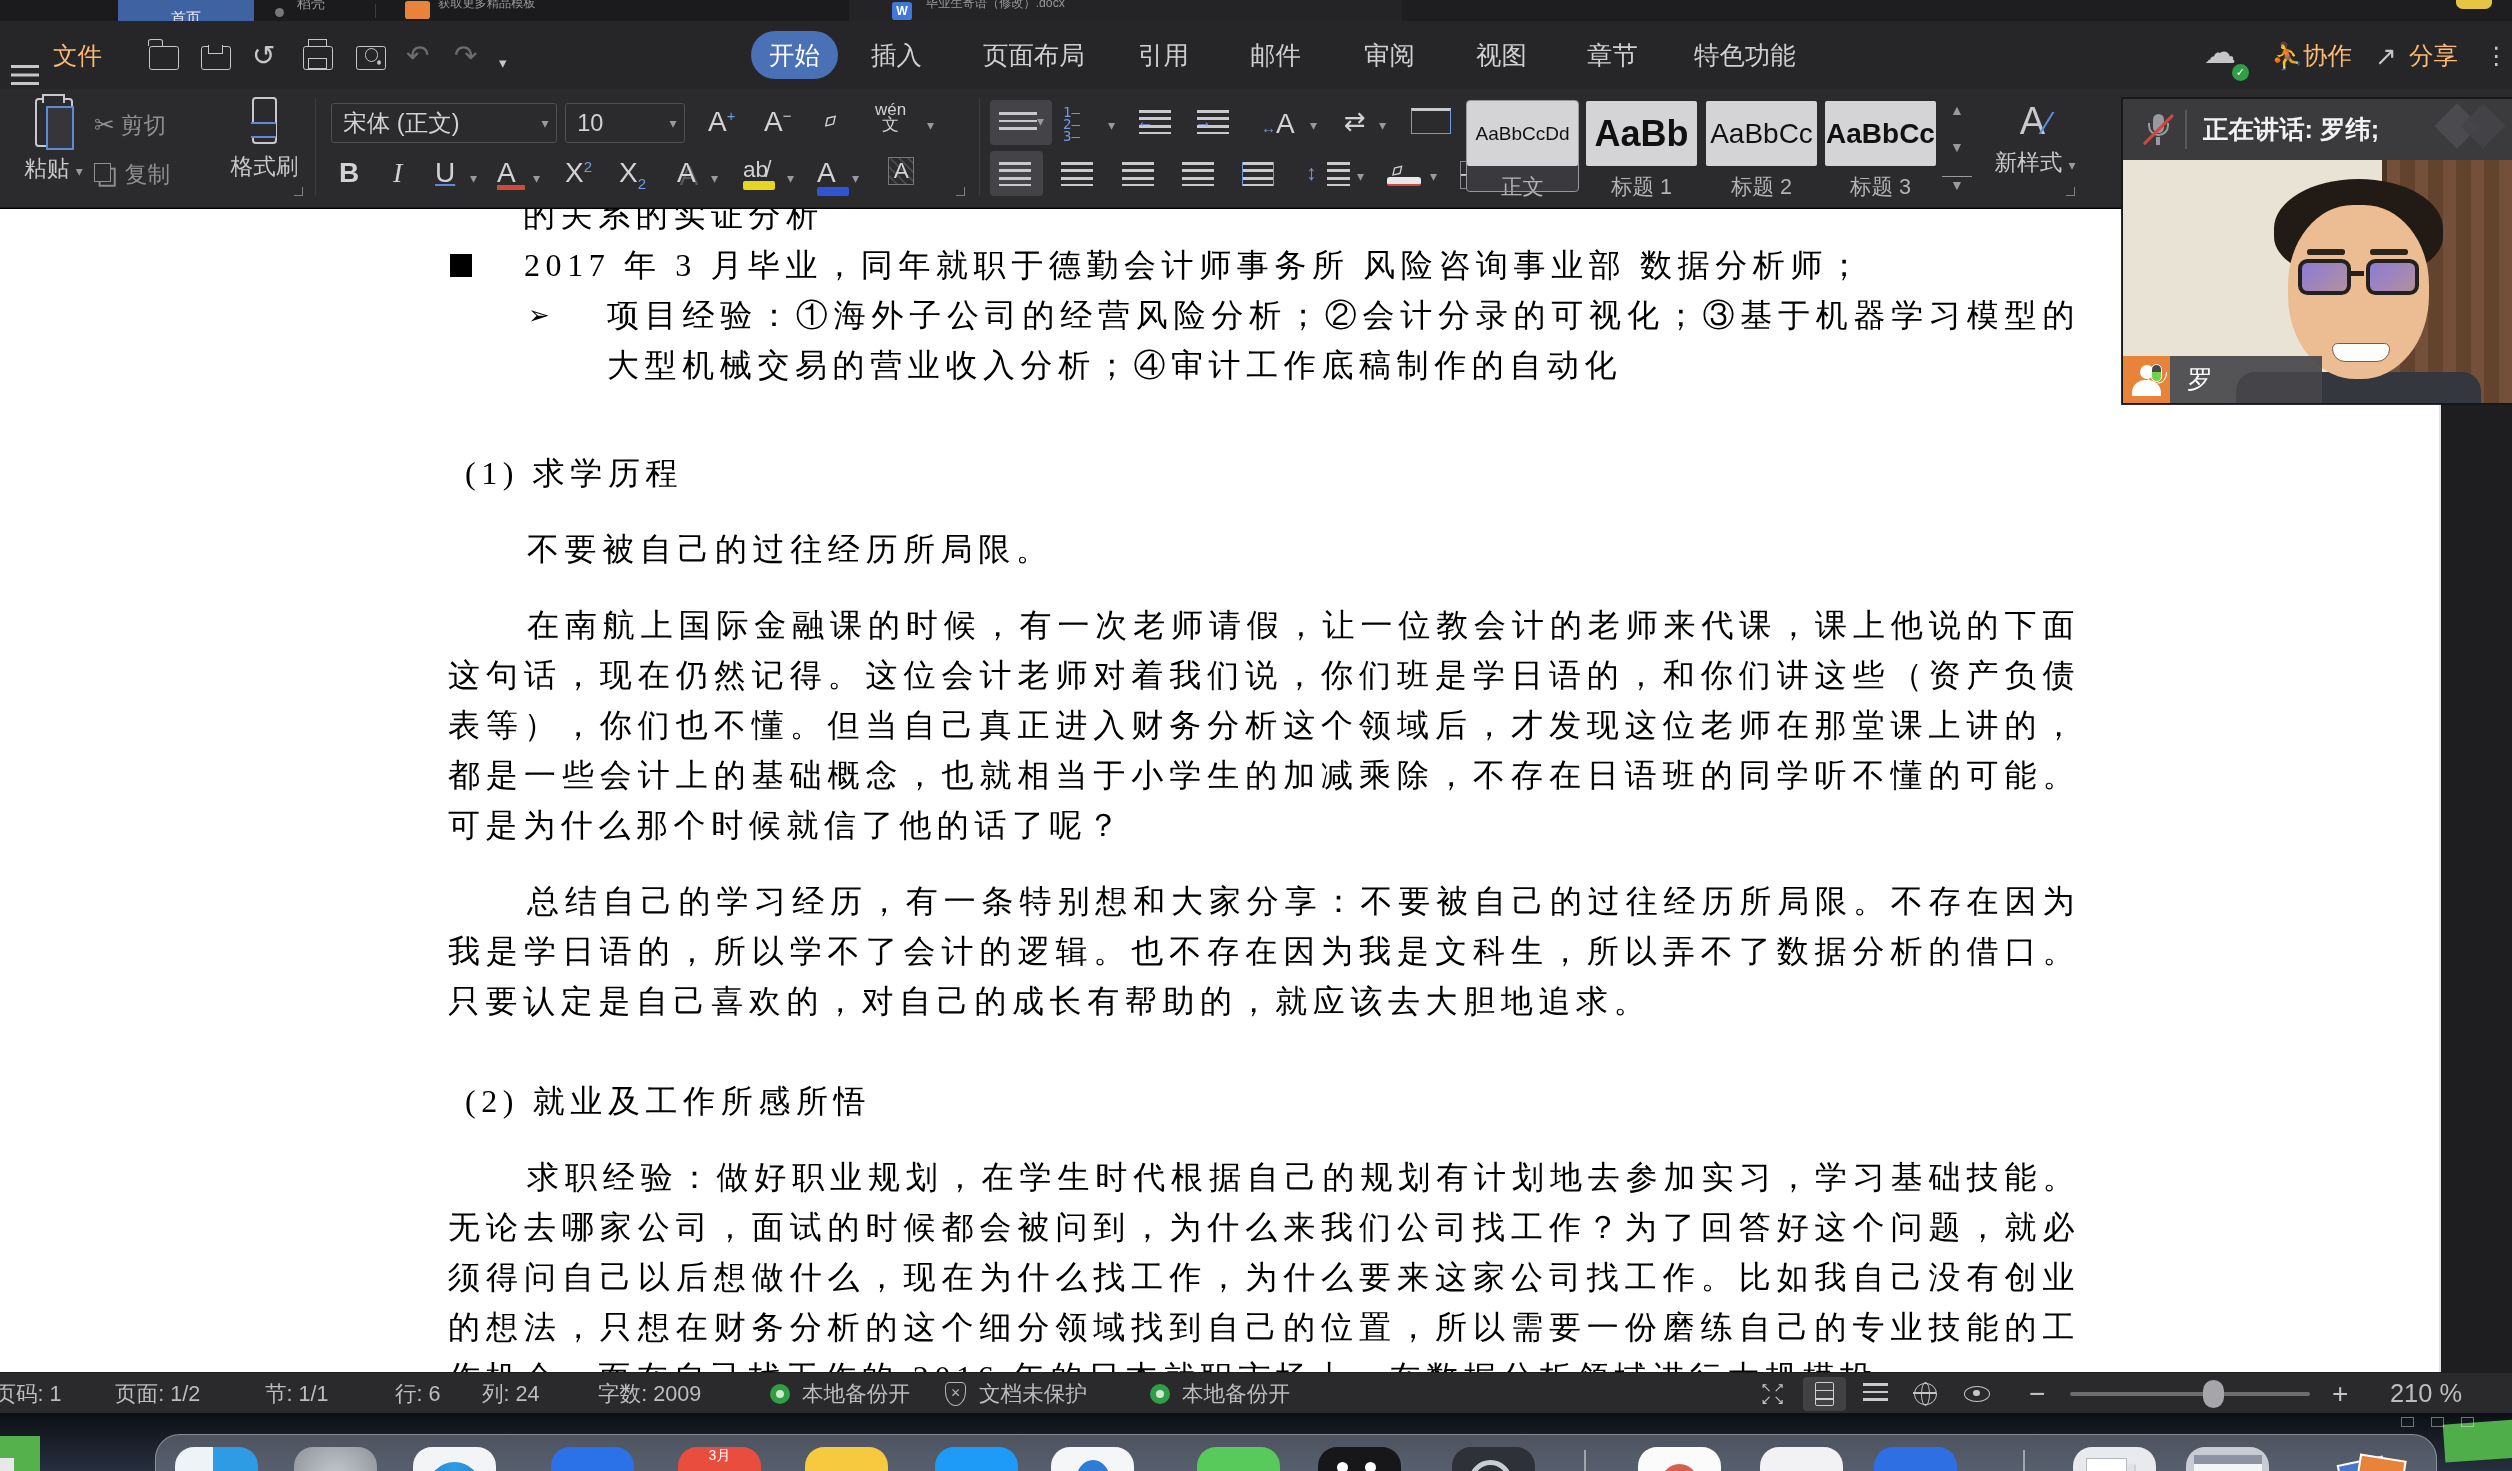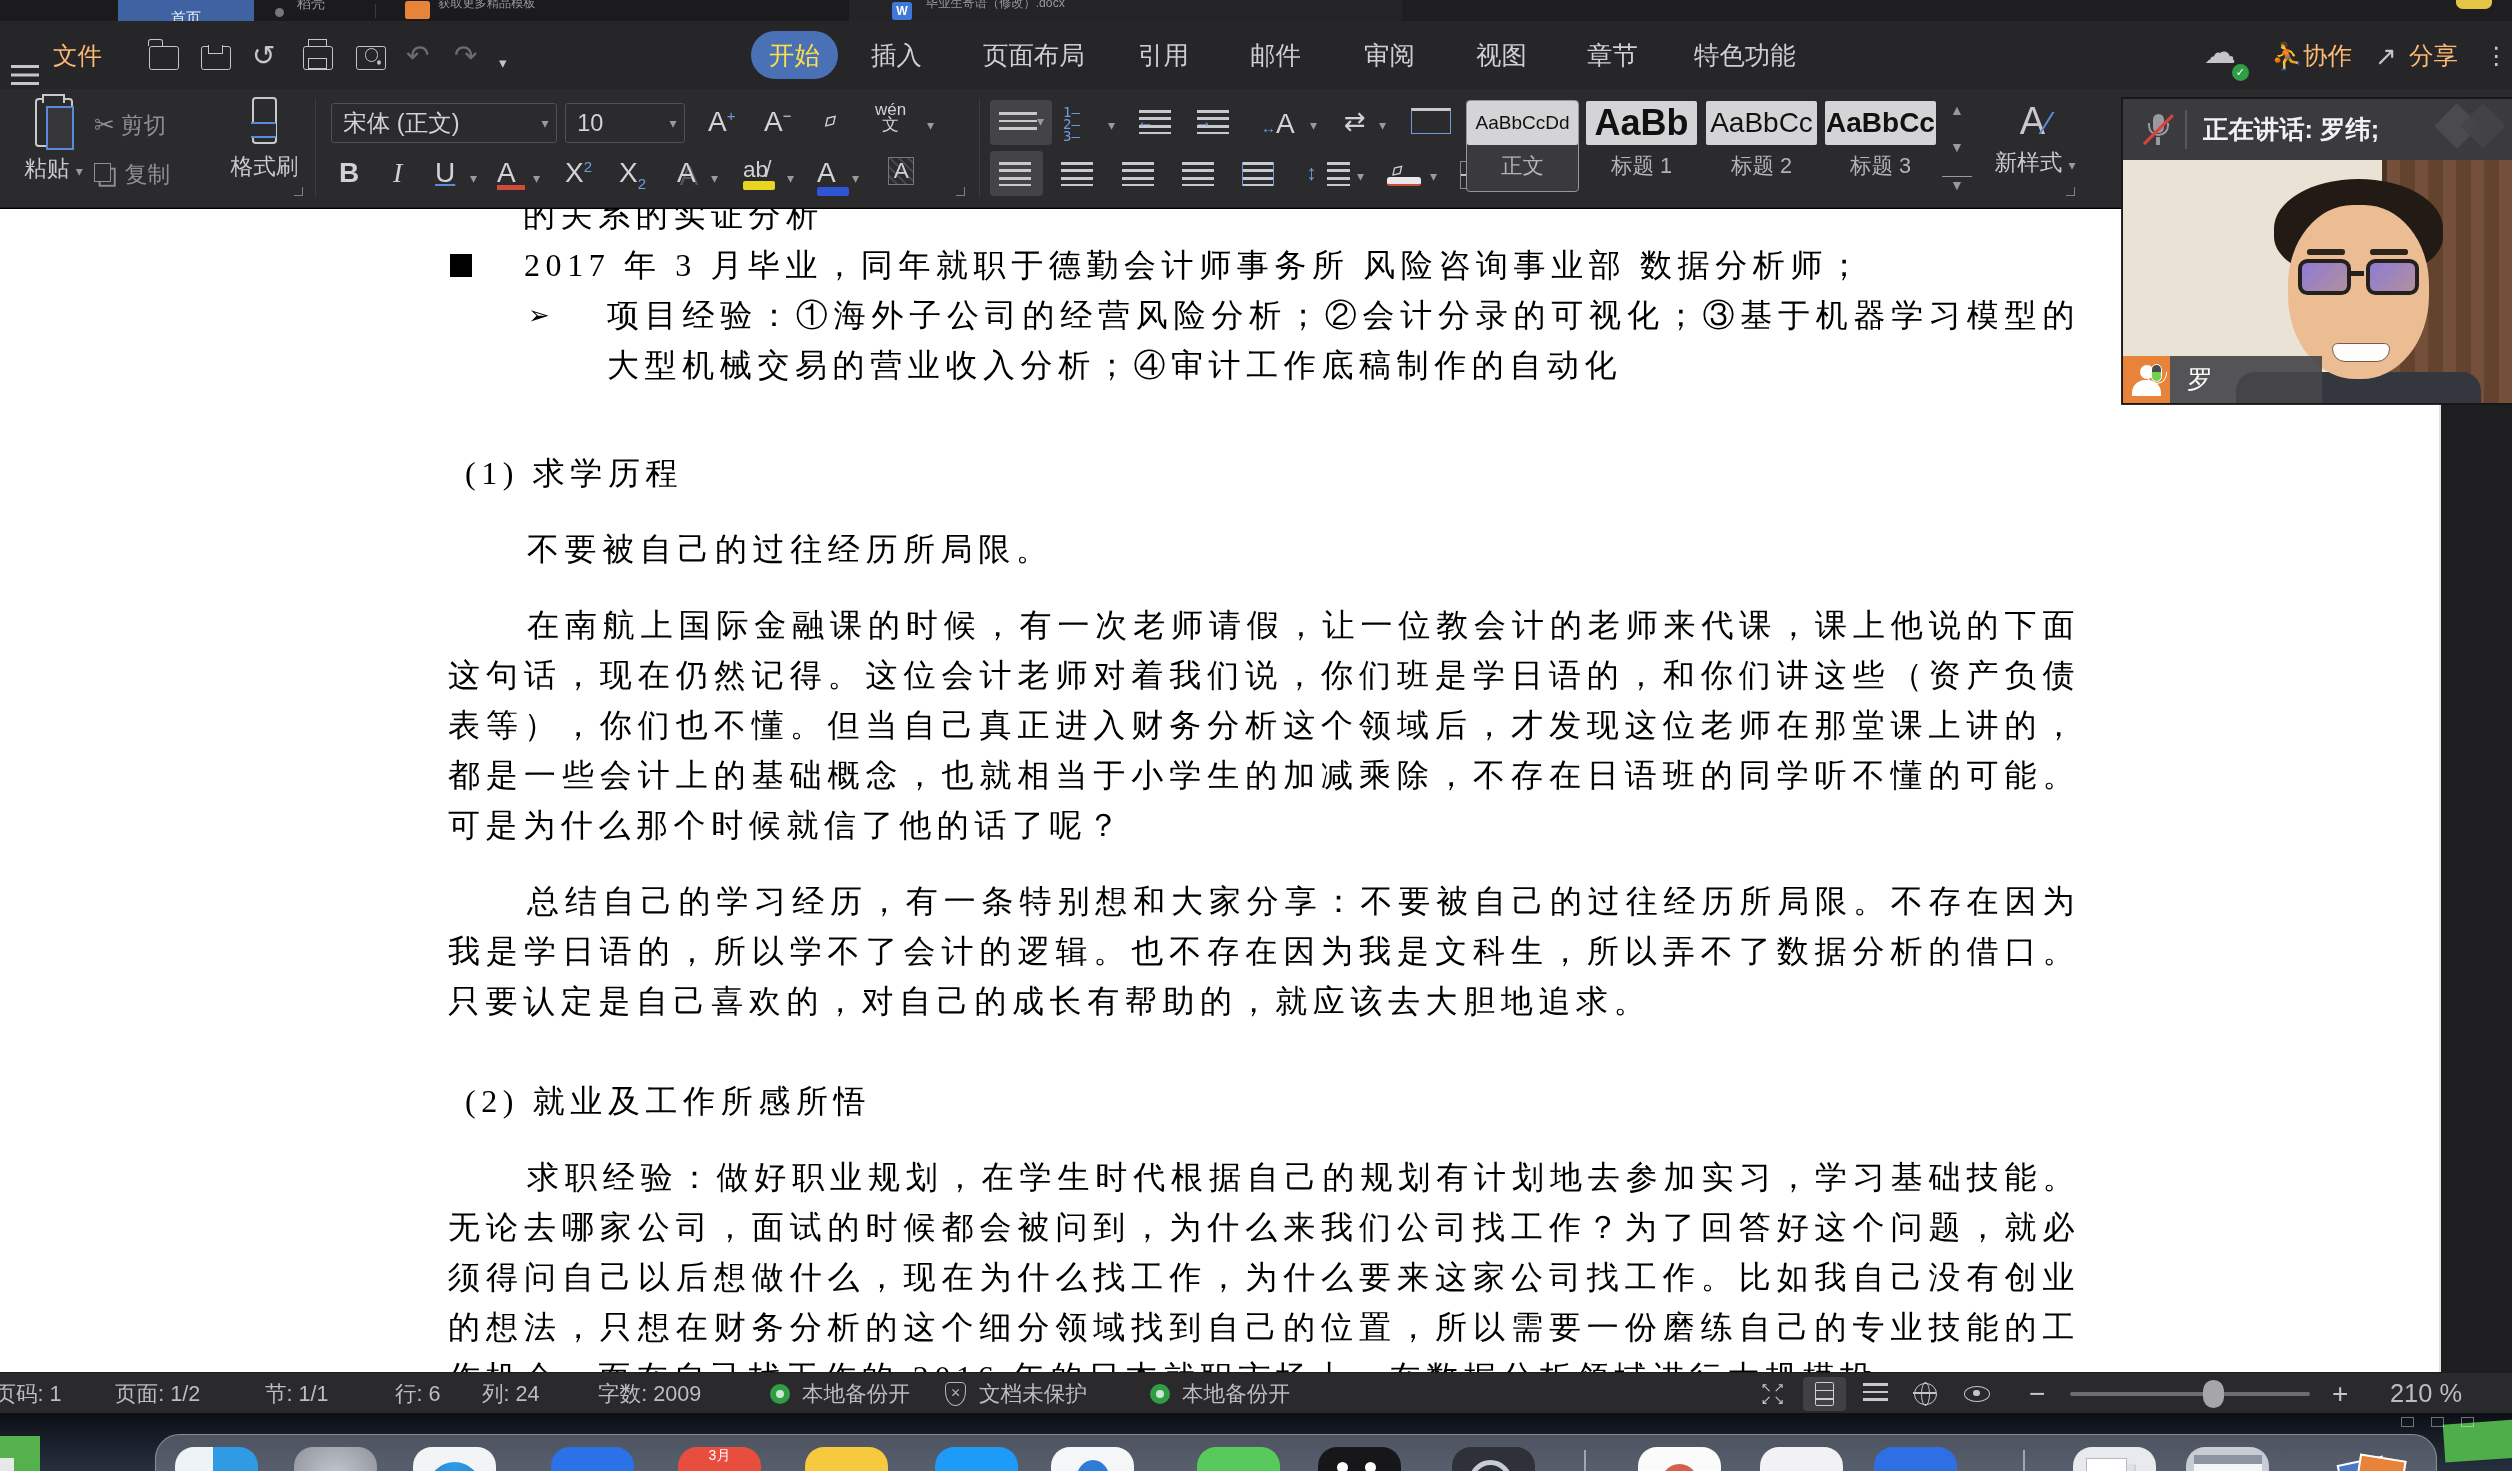--- a/index.html
+++ b/index.html
@@ -32,21 +32,21 @@
   .lic { position:absolute; top:24.5px; width:30px; height:24.5px; border:1.9px solid #c6c6c8; border-radius:2.8px; }
   .lic-folder::before { content:""; position:absolute; left:-1.9px; top:-7.5px; width:13px; height:5.6px;
         border:1.9px solid #c6c6c8; border-bottom:none; border-radius:2.8px 2.8px 0 0; }
   .lic-save::before { content:""; position:absolute; left:5.6px; top:-1.9px; width:13px; height:8.5px; background:#262629;
         border:1.9px solid #c6c6c8; border-top:none; }
   .lic-print::before { content:""; position:absolute; left:3.8px; top:-7.5px; width:17px; height:6.6px; border:1.9px solid #c6c6c8; border-bottom:none; }
   .lic-print::after { content:""; position:absolute; left:3.8px; top:11.3px; width:17px; height:9.4px; border:1.9px solid #c6c6c8; background:#262629; }
   .lic-prev::after { content:""; position:absolute; left:7.5px; top:1.9px; width:11.3px; height:11.3px; border:1.9px solid #c6c6c8; border-radius:50%;
         box-shadow:7.5px 7.5px 0 -4.7px #c6c6c8; }
   .rtab { position:absolute; top:0; height:69px; line-height:69px; color:#cfcfd2; font-size:25.4px; cursor:default; }
-  .rtab-active { background:#4a71b5; color:#fde047; border-radius:24.5px; text-align:center; top:10.4px; height:48px; line-height:48px; }
+  .rtab-active { background:#4a71b5; color:#ffffff; border-radius:24.5px; text-align:center; top:10.4px; height:48px; line-height:48px; }
   .caret { color:#9a9a9e; font-size:14px; }
 
   
   #ribbon { position:absolute; left:0; top:89px; width:2512px; height:119px; background:#2b2b2e; border-bottom:0.9px solid #1d1d1f; }
   .rsep { position:absolute; top:9.4px; width:0.9px; height:98px; background:#3c3c3f; }
   .corner { position:absolute; width:9.4px; height:9.4px; border-right:1.9px solid #808084; border-bottom:1.9px solid #808084; }
   .rlabel { color:#c9c9cc; font-size:22.6px; }
   .pastebox { position:absolute; left:17px; top:7.5px; width:73px; height:105px; text-align:center; border-radius:5.6px; }
   .clipb { margin:1.9px auto 0; width:38px; height:49px; border:2.8px solid #c9c9cc; border-radius:3.8px; position:relative; }
   .clipb::before { content:""; position:absolute; left:5.6px; top:-6.6px; width:19px; height:7.5px; border:2.8px solid #c9c9cc; border-bottom:none; background:#2b2b2e; }
@@ -60,21 +60,21 @@
   .combo .cv { position:absolute; right:7.5px; top:0; }
   .fgbtn { color:#d2d2d5; font-size:28px; position:absolute; }
   .row2 { top:68px; }
   .selbg { background:#434348; border-radius:3.8px; }
   .ic-lines { width:32px; height:23.5px; background:repeating-linear-gradient(#c9c9cc 0 2.8px,transparent 2.8px 7.5px); }
   .blue { color:#6f9be0; }
   .red-bar::after { content:""; display:block; margin-top:-3.8px; width:28px; height:4.7px; background:#d04a3c; }
   .yel-bar::after { content:""; display:block; margin-top:-1.9px; width:32px; height:8.5px; background:#e8d51f; border-radius:1.9px; }
   .blu-bar::after { content:""; display:block; margin-top:-1.9px; width:32px; height:8.5px; background:#2f55d4; border-radius:1.9px; }
   .stylecard { position:absolute; top:12.2px; width:111px; height:90px; text-align:center; }
-  .stylecard .prev { height:44px; background:#d4d4d6; color:#111; display:flex; align-items:center; justify-content:center; border-radius:1.9px; }
+  .stylecard .prev { height:65px; background:#d4d4d6; color:#111; display:flex; align-items:center; justify-content:center; border-radius:1.9px; }
   .stylecard .lbl { margin-top:5.6px; color:#b3b3b6; font-size:21.6px; }
   .stylecard.sel { outline:0.9px solid #98989c; background:#3a3a3e; border-radius:2.8px; padding:0; }
   .scroll-arrows { position:absolute; left:1942px; top:13px; width:30px; height:90px; color:#9a9a9e; font-size:14px; text-align:center; }
   .newstyle { position:absolute; left:1983px; top:11.3px; width:104px; text-align:center; }
 
   
   #page { position:absolute; left:0; top:209px; width:2439px; height:1163px; background:#fff; overflow:hidden; }
   #gutter { position:absolute; left:2439px; top:209px; width:73px; height:1163px; background:#1e1e21; border-left:2.8px solid #e2e2e2; }
   #doctext { position:absolute; left:448px; top:-19px; width:1632px; color:#000;
              font-family:"Liberation Serif","DejaVu Serif",serif; font-size:32px; line-height:50px; letter-spacing:5.6px; }

